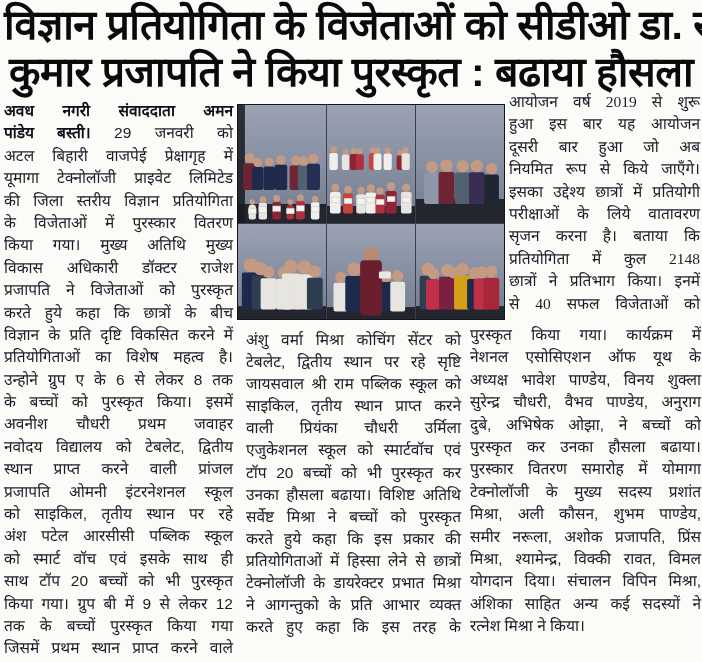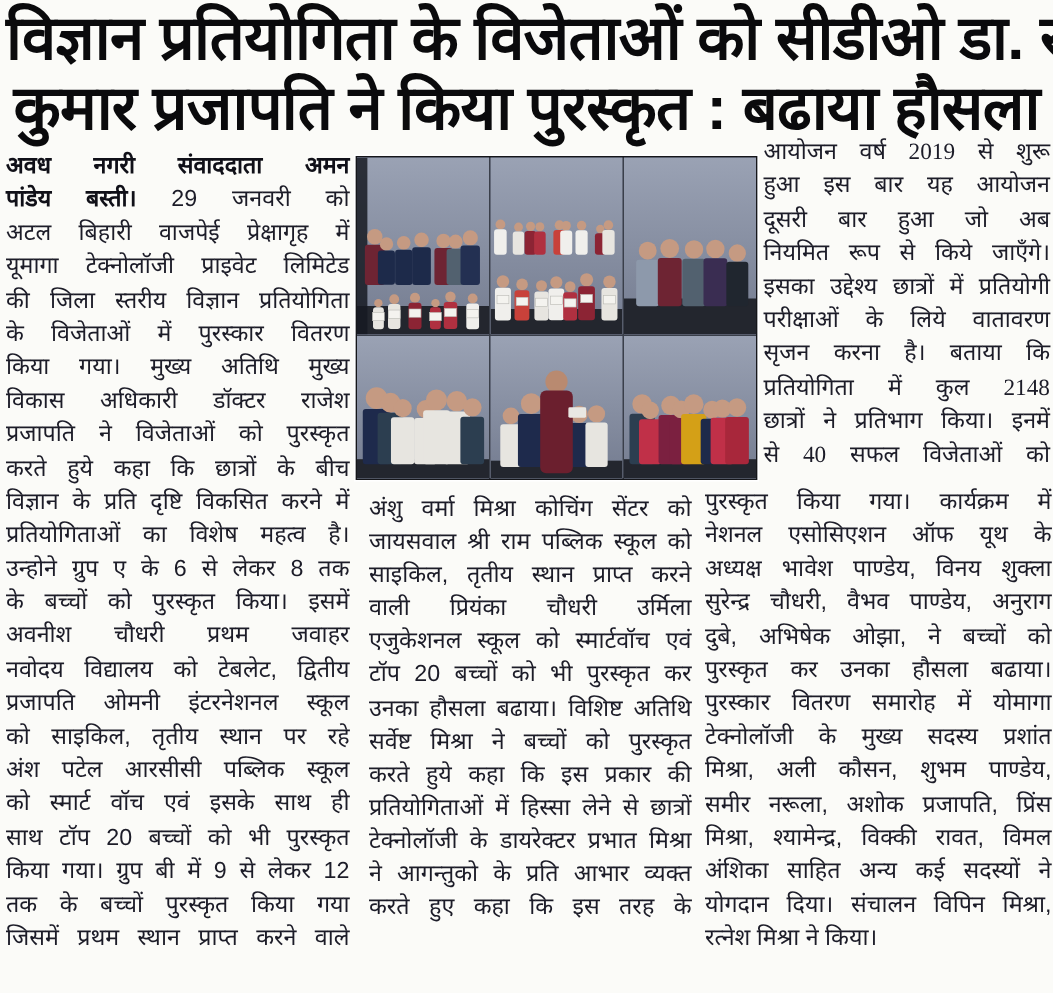--- a/index.html
+++ b/index.html
@@ -35,21 +35,21 @@
   .collage .cell{position:relative;overflow:hidden;background:#7e8699;}
   .collage svg{display:block;width:100%;height:100%;}
   
   .col{position:absolute;color:#1c1c28;}
   .col .tline{
     font-size:15.5px;
     height:22.4px;line-height:22.4px;
     text-align:justify;text-align-last:justify;
     overflow:visible;white-space:normal;
   }
-  .col .tline b{font-weight:800;color:#101018;}
+  .col .tline b{font-weight:800;color:#101018;font-family:Liberation Serif, serif;}
   #col-mid .tline{height:22.1px;line-height:22.1px;}
   #col-rightB .tline:last-child{text-align-last:left;}
   #col-left  {left:4px;  top:100px;width:229px;}
   #col-mid   {left:246px;top:329px;width:215px;}
   #col-rightA{left:509px;top:91px;width:191px;font-family:Liberation Serif, serif;}
   #col-rightB{left:470px;top:324px;width:231px;}
 </style>
 </head>
 <body>
 
@@ -270,31 +270,33 @@
       <div class="tline">किया गया। मुख्य अतिथि मुख्य</div>
       <div class="tline">विकास अधिकारी डॉक्टर राजेश</div>
       <div class="tline">प्रजापति ने विजेताओं को पुरस्कृत</div>
       <div class="tline">करते हुये कहा कि छात्रों के बीच</div>
       <div class="tline">विज्ञान के प्रति दृष्टि विकसित करने में</div>
       <div class="tline">प्रतियोगिताओं का विशेष महत्व है।</div>
       <div class="tline">उन्होने ग्रुप ए के 6 से लेकर 8 तक</div>
       <div class="tline">के बच्चों को पुरस्कृत किया।  इसमें</div>
       <div class="tline">अवनीश चौधरी प्रथम जवाहर</div>
       <div class="tline">नवोदय विद्यालय को टेबलेट, द्वितीय</div>
+      <div class="tline">स्थान प्राप्त करने वाली  प्रांजल</div>
       <div class="tline">प्रजापति ओमनी इंटरनेशनल स्कूल</div>
       <div class="tline">को साइकिल, तृतीय स्थान पर रहे</div>
       <div class="tline">अंश पटेल आरसीसी पब्लिक स्कूल</div>
       <div class="tline">को स्मार्ट वॉच एवं इसके साथ ही</div>
       <div class="tline">साथ टॉप 20 बच्चों को भी पुरस्कृत</div>
       <div class="tline">किया गया। ग्रुप बी में 9 से लेकर 12</div>
       <div class="tline">तक के बच्चों पुरस्कृत किया गया</div>
       <div class="tline">जिसमें प्रथम स्थान प्राप्त करने वाले</div>
     </div>
   <div class="col" id="col-mid">
       <div class="tline">अंशु वर्मा मिश्रा कोचिंग सेंटर को</div>
+      <div class="tline">टेबलेट, द्वितीय स्थान पर रहे सृष्टि</div>
       <div class="tline">जायसवाल श्री राम पब्लिक स्कूल को</div>
       <div class="tline">साइकिल, तृतीय स्थान प्राप्त करने</div>
       <div class="tline">वाली प्रियंका चौधरी उर्मिला</div>
       <div class="tline">एजुकेशनल स्कूल को स्मार्टवॉच एवं</div>
       <div class="tline">टॉप 20 बच्चों को भी पुरस्कृत कर</div>
       <div class="tline">उनका हौसला बढाया। विशिष्ट अतिथि</div>
       <div class="tline">सर्वेष्ट मिश्रा ने बच्चों को पुरस्कृत</div>
       <div class="tline">करते हुये कहा कि इस प्रकार की</div>
       <div class="tline">प्रतियोगिताओं में हिस्सा लेने से छात्रों</div>
       <div class="tline">टेक्नोलॉजी के डायरेक्टर प्रभात मिश्रा</div>
@@ -318,18 +320,18 @@
       <div class="tline">नेशनल एसोसिएशन ऑफ यूथ के</div>
       <div class="tline">अध्यक्ष भावेश पाण्डेय, विनय शुक्ला</div>
       <div class="tline">सुरेन्द्र चौधरी, वैभव पाण्डेय, अनुराग</div>
       <div class="tline">दुबे, अभिषेक ओझा, ने  बच्चों को</div>
       <div class="tline">पुरस्कृत कर उनका हौसला बढाया।</div>
       <div class="tline">पुरस्कार वितरण समारोह में  योमागा</div>
       <div class="tline">टेक्नोलॉजी के मुख्य सदस्य प्रशांत</div>
       <div class="tline">मिश्रा, अली कौसन, शुभम पाण्डेय,</div>
       <div class="tline">समीर नरूला, अशोक प्रजापति, प्रिंस</div>
       <div class="tline">मिश्रा, श्यामेन्द्र, विक्की रावत, विमल</div>
+      <div class="tline">योगदान दिया। संचालन विपिन मिश्रा,</div>
       <div class="tline">अंशिका साहित अन्य कई सदस्यों ने</div>
-      <div class="tline">योगदान दिया। संचालन विपिन मिश्रा,</div>
       <div class="tline">रत्नेश मिश्रा ने किया।</div>
     </div>
 
 </div>
 
 </body></html>

